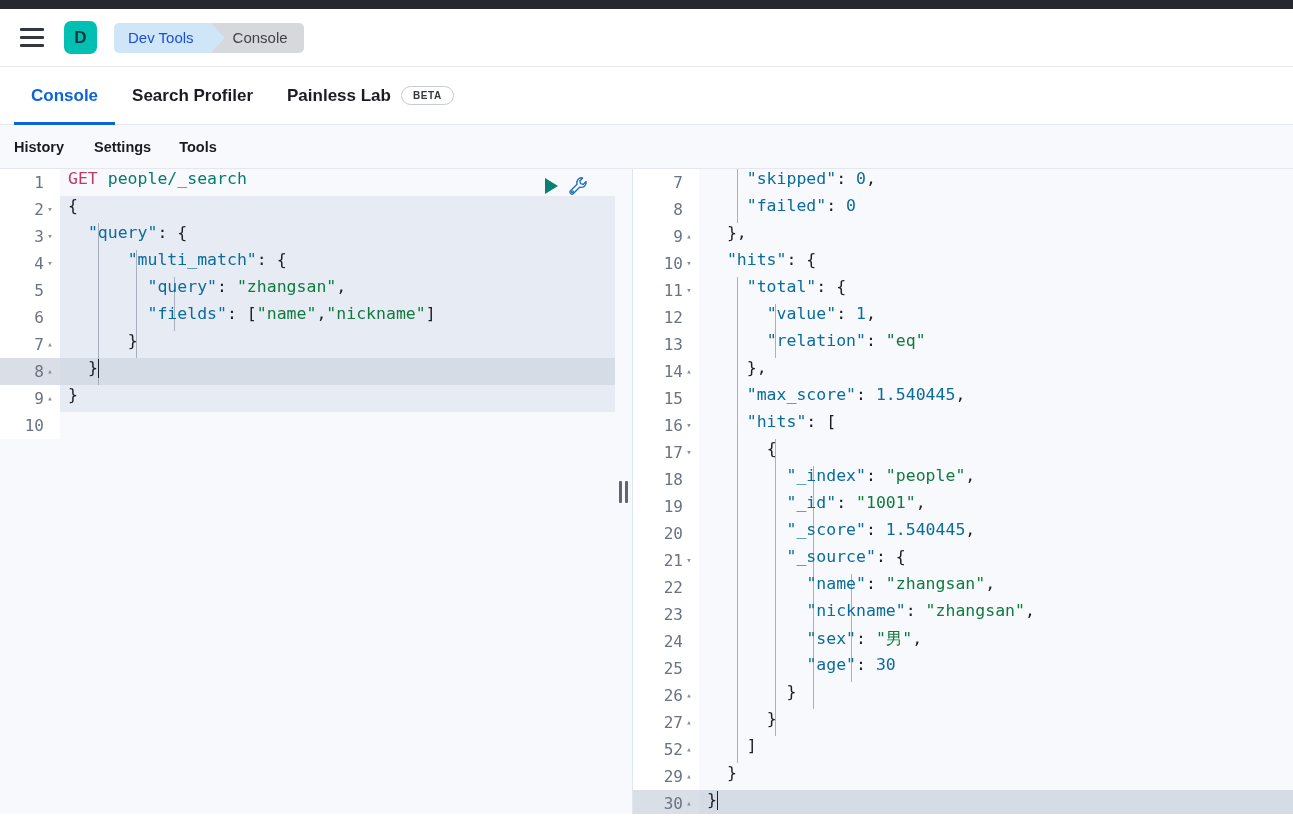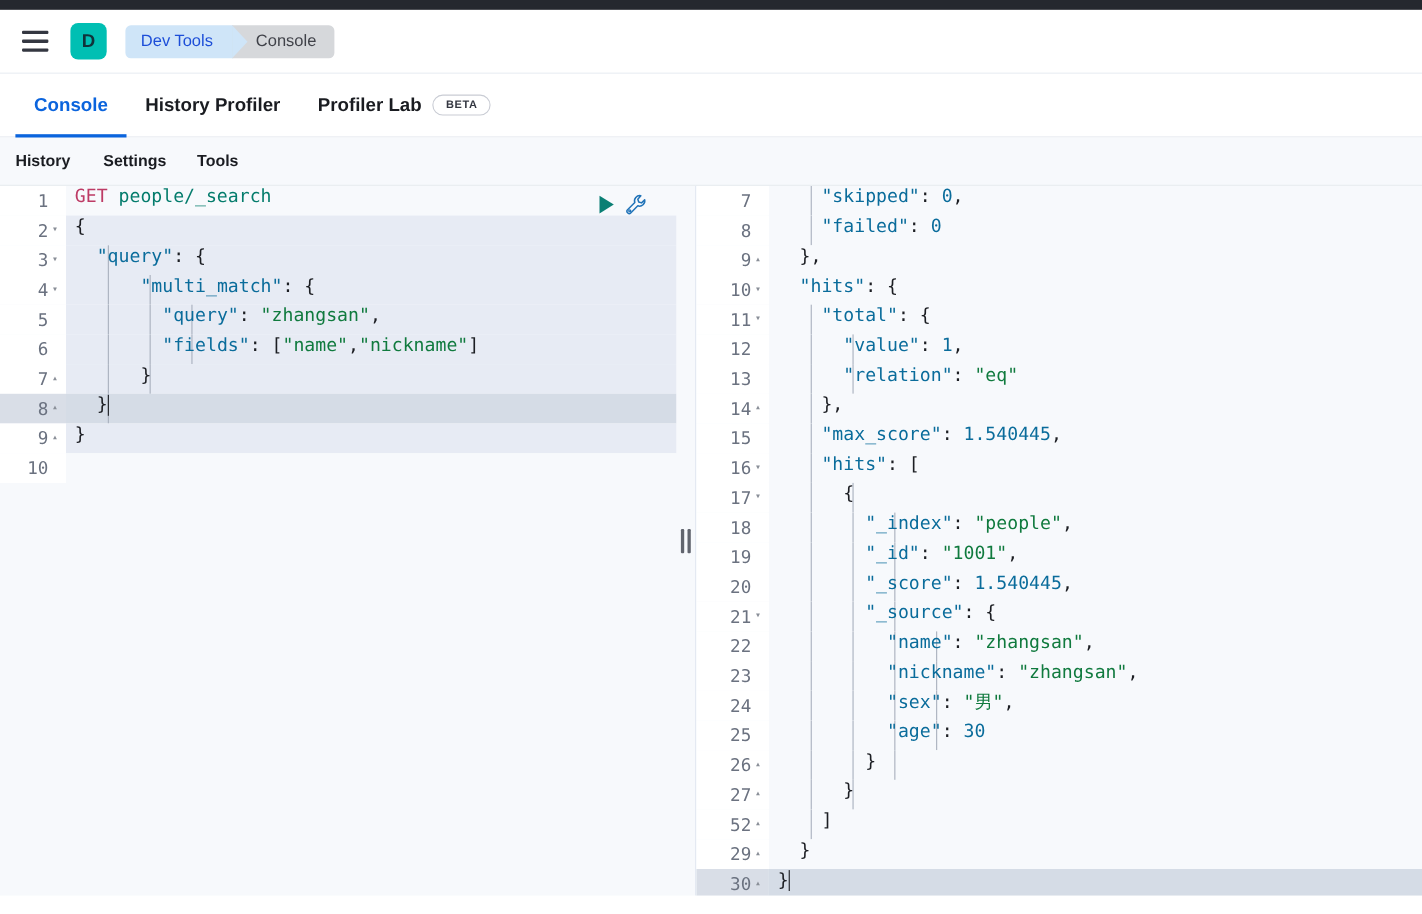--- a/index.html
+++ b/index.html
@@ -197,24 +197,24 @@
     <div class="crumb crumb-first">Dev Tools</div>
     <div class="crumb crumb-last">Console</div>
   </div>
 </div>
 
 <div class="app-tabs">
   <div class="app-tab active">
     <span>Console</span>
   </div>
   <div class="app-tab">
-    <span>History Profiler</span>
+    <span>Search Profiler</span>
   </div>
   <div class="app-tab">
-    <span>Profiler Lab</span>
+    <span>Painless Lab</span>
     <span class="beta-badge">BETA</span>
   </div>
 </div>
 
 <div class="sub-menu">
   <div class="sub-item">History</div>
   <div class="sub-item">Settings</div>
   <div class="sub-item">Tools</div>
 </div>
 

